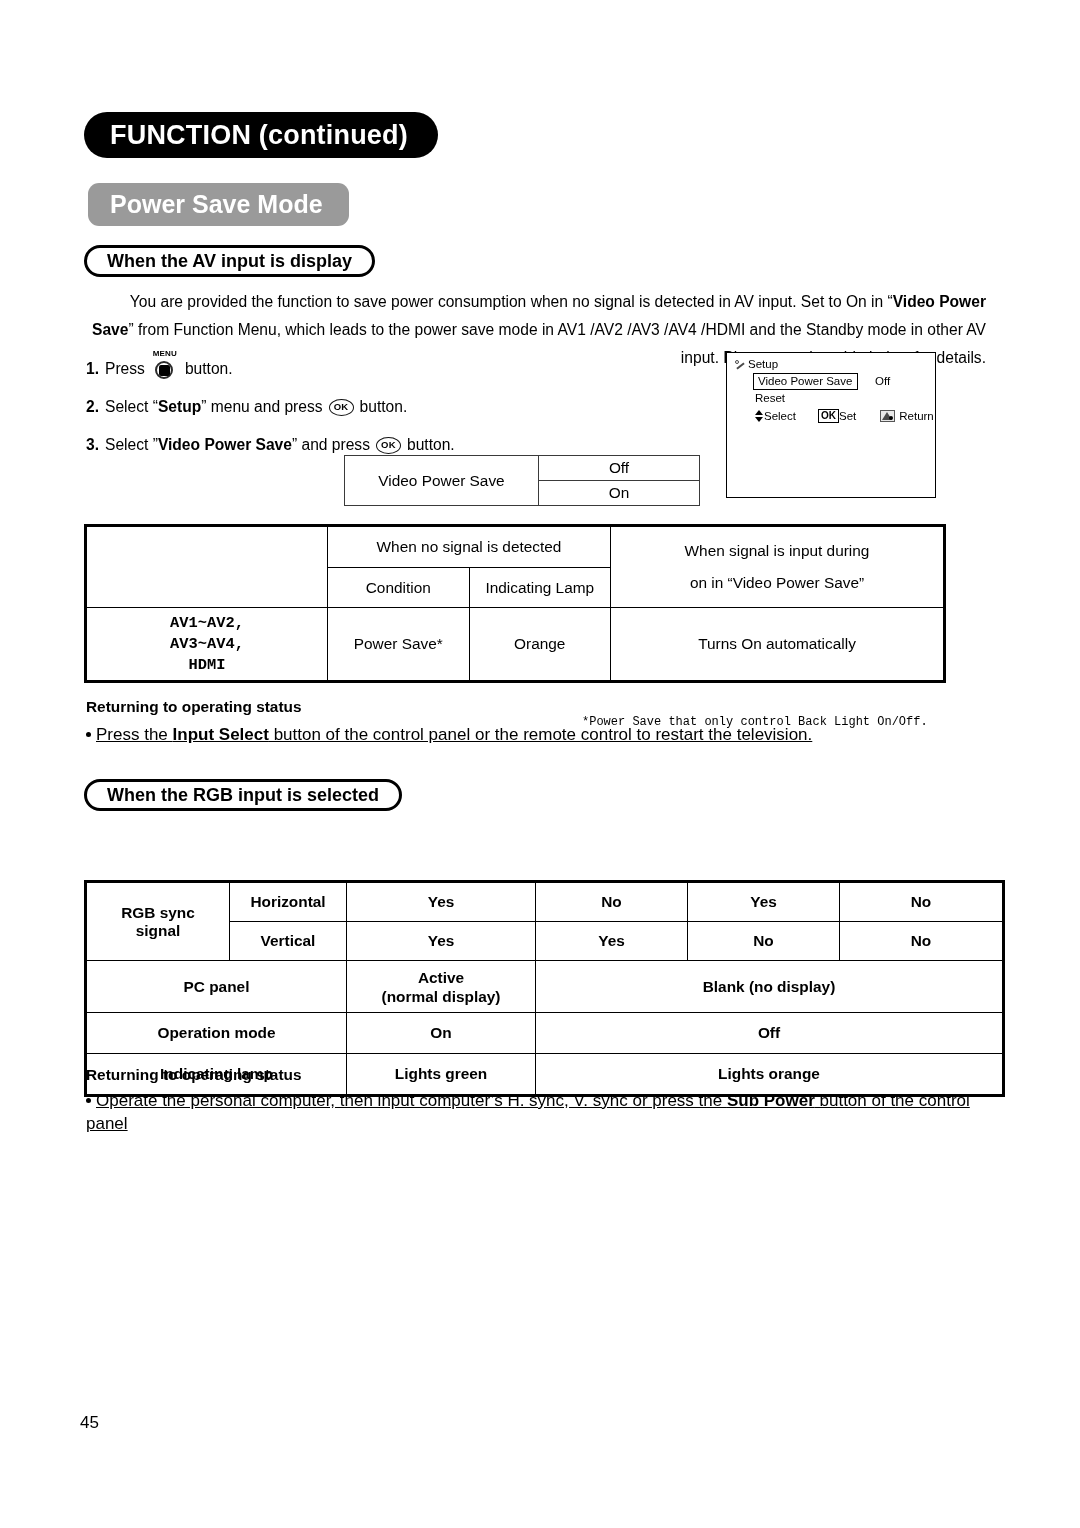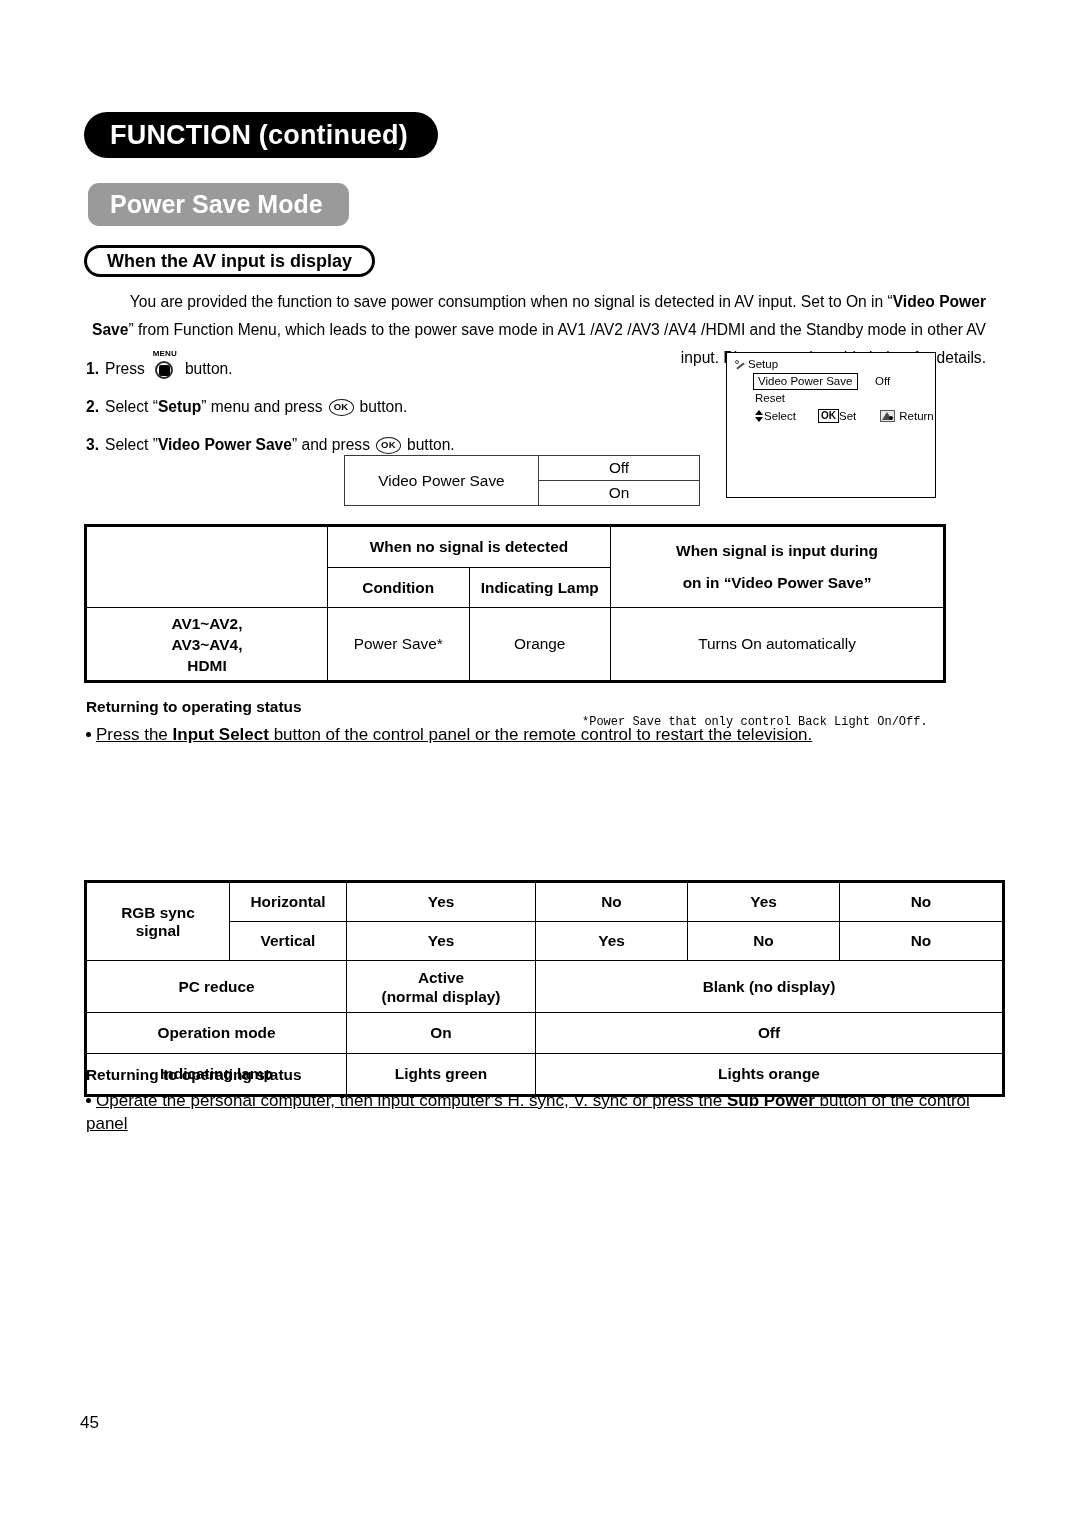--- a/index.html
+++ b/index.html
@@ -304,23 +304,23 @@
     border-collapse: collapse;
     table-layout: fixed;
     font-size: 15.4px;
   }
   .av-table td {
     border: 1.7px solid #000000;
     text-align: center;
     vertical-align: middle;
     padding: 4px 6px;
   }
-  .av-table .outer-l { border-left-width: 3px; }
+  .av-table .outer-l { border-left-width: 3px; font-family: Liberation Mono, monospace; }
   .av-table .outer-r { border-right-width: 3px; }
-  .av-table .hdr { font-weight: bold; }
+  .av-table .hdr { font-weight: normal; }
   .av-table .cell-blank  { width: 228px; }
   .av-table .cell-cond   { width: 142px; }
   .av-table .cell-lamp   { width: 172px; }
   .av-table .cell-during { width: 320px; }
   .av-rowtop td { border-top-width: 3px; }
   .av-rowbot td { border-bottom-width: 3px; }
   .av-hdr-group { height: 42px; }
   .av-hdr-sub   { height: 40px; }
   .av-body-row  { height: 74px; }
   .av-inputs { font-weight: bold; line-height: 21px; }
@@ -509,20 +509,23 @@
       <td>Orange</td>
       <td class="outer-r">Turns On automatically</td>
     </tr>
   </tbody>
     </table>
 
   <div class="note-star">*Power Save that only control Back Light On/Off.</div>
   <div class="note-head" id="note-head-av">Returning to operating status</div>
   <div class="bullet-line" id="bullet-av"><span class="bullet-dot"></span><span>Press the </span><b>Input Select</b><span> button of the control panel or the remote control to restart the television.</span></div>
 
+  <div class="sub-pill" id="sub-rgb">
+    <span>When the RGB input is selected</span>
+  </div>
 
 
   <table class="rgb-table">
     <tbody>
         <tr class="rgb-r1 topedge">
       <td class="c1 bold le" rowspan="2">
         <div>RGB sync</div>
         <div>signal</div>
       </td>
       <td class="c2 bold">Horizontal</td>
@@ -532,21 +535,21 @@
       <td class="c6 re">No</td>
     </tr>
     <tr class="rgb-r2">
       <td class="bold">Vertical</td>
       <td>Yes</td>
       <td>Yes</td>
       <td>No</td>
       <td class="re">No</td>
     </tr>
     <tr class="rgb-r3">
-      <td class="bold le" colspan="2">PC reduce</td>
+      <td class="bold le" colspan="2">PC panel</td>
       <td class="two-line">
         <div>Active</div>
         <div>(normal display)</div>
       </td>
       <td class="re" colspan="3">Blank (no display)</td>
     </tr>
     <tr class="rgb-r4">
       <td class="bold le" colspan="2">Operation mode</td>
       <td>On</td>
       <td class="re" colspan="3">Off</td>

